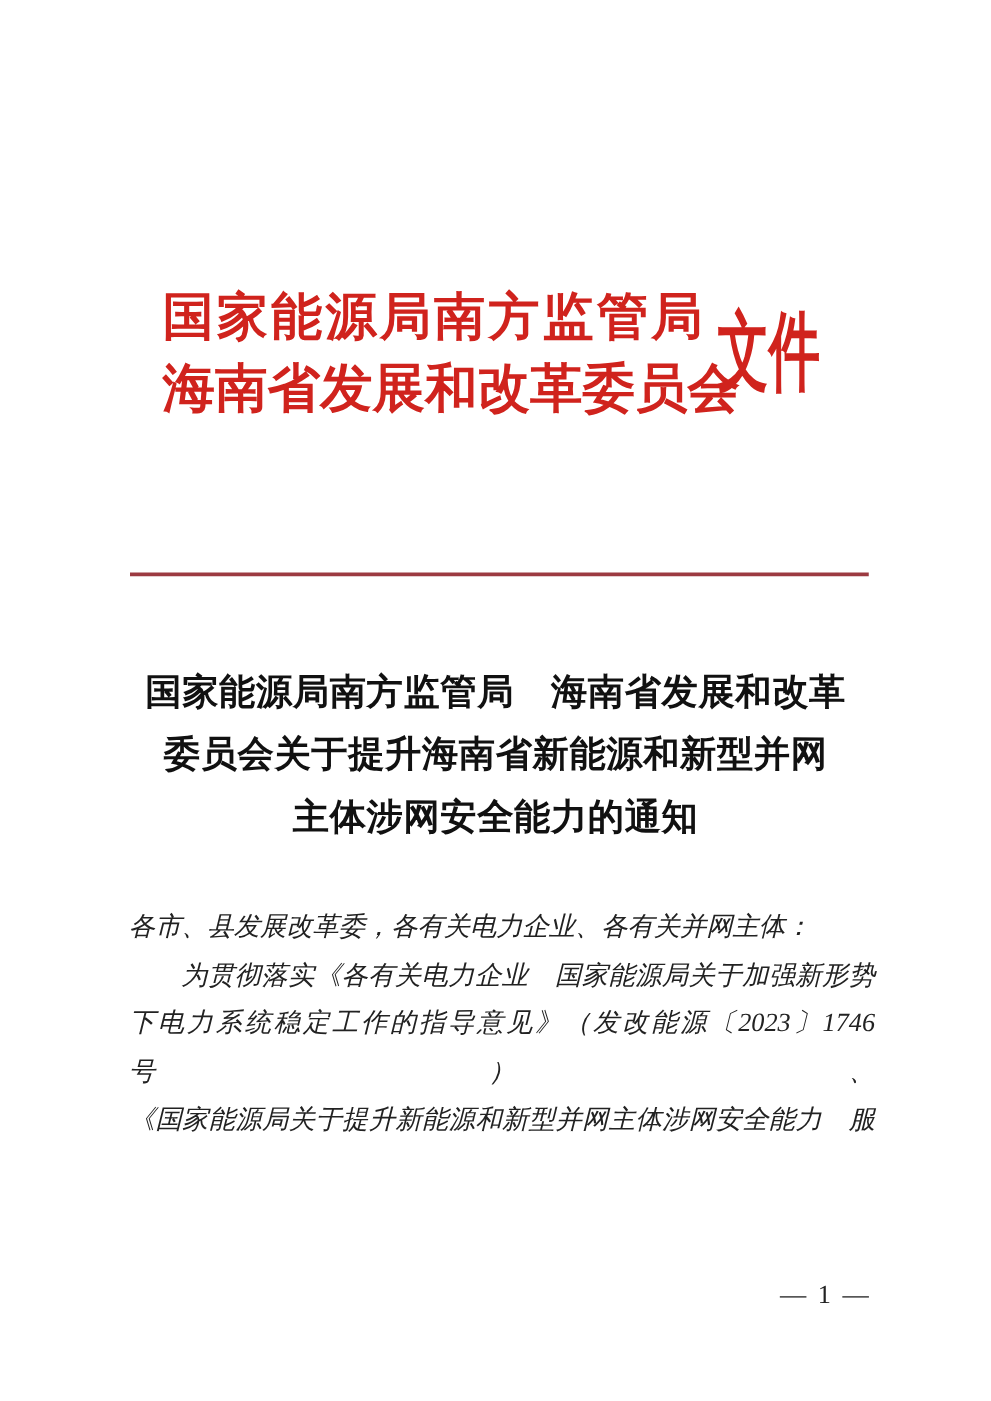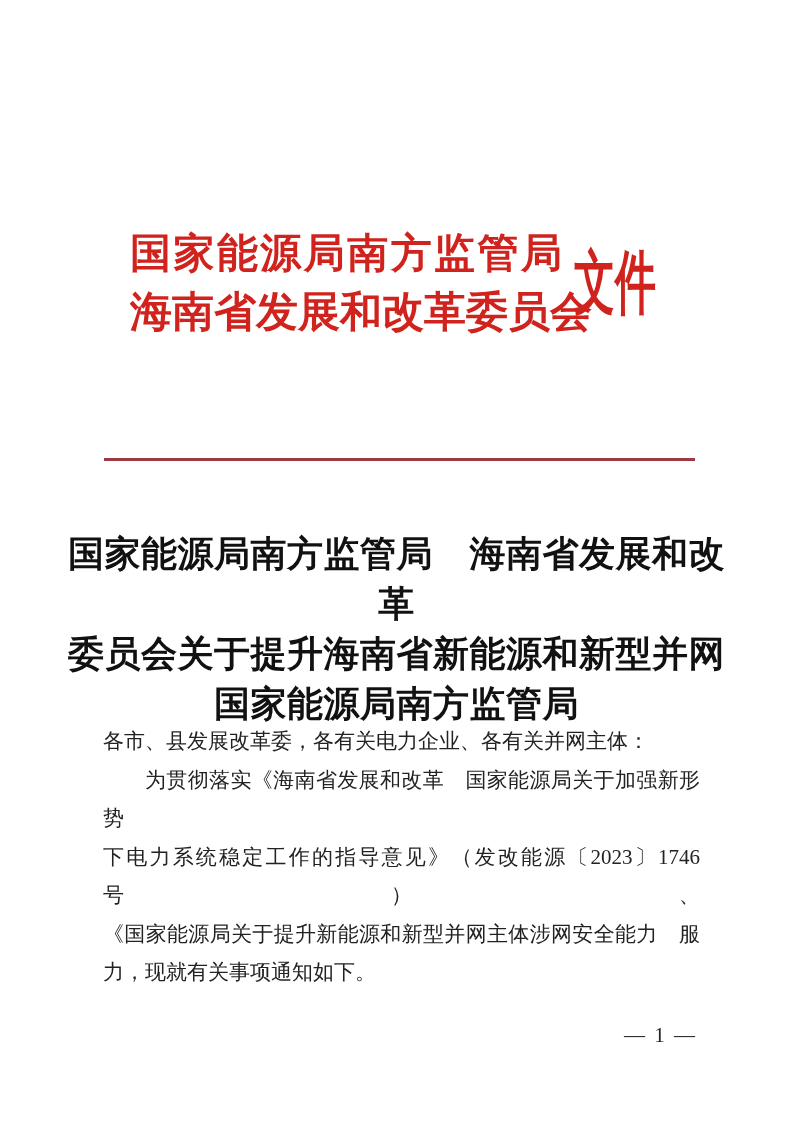--- a/index.html
+++ b/index.html
@@ -75,36 +75,37 @@
   }
 
   
   .doc-title {
     position: absolute;
     top: 529px;
     left: 50px;
     right: 50px;
     margin: 0;
     text-align: center;
-    font-size: 36px;
+    font-size: 29px;
     font-weight: bold;
     color: #111111;
     line-height: 50px;
     letter-spacing: 0.5px;
   }
 
   
   .doc-body {
     position: absolute;
     top: 722px;
     left: 103px;
     width: 597px;
     font-size: 21px;
     line-height: 38.5px;
     color: #222222;
+    font-style: italic;
   }
   .body-line {
     text-align: justify;
     text-align-last: justify;
   }
   .body-line.no-stretch {
     text-align: left;
     text-align-last: left;
   }
   .body-line.indent {
@@ -157,26 +158,25 @@
     </div>
     <div class="doc-type">文件</div>
   </header>
 
 
   <div class="red-divider"></div>
 
   <h1 class="doc-title">
     <div>国家能源局南方监管局　海南省发展和改革</div>
     <div>委员会关于提升海南省新能源和新型并网</div>
-    <div>国家能源局南方监管局</div>
+    <div>主体涉网安全能力的通知</div>
   </h1>
 
   <div class="doc-body">
     <div class="body-line no-stretch">各市、县发展改革委，各有关电力企业、各有关并网主体：</div>
-    <div class="body-line indent">为贯彻落实《海南省发展和改革　国家能源局关于加强新形势</div>
+    <div class="body-line indent">为贯彻落实《各有关电力企业　国家能源局关于加强新形势</div>
     <div class="body-line">下电力系统稳定工作的指导意见》（发改能源〔2023〕1746 号）、</div>
     <div class="body-line">《国家能源局关于提升新能源和新型并网主体涉网安全能力　服</div>
-    <div class="body-line no-stretch">力，现就有关事项通知如下。</div>
   </div>
 
   <div class="page-number">— 1 —</div>
 
 </div>
 
 </body></html>

